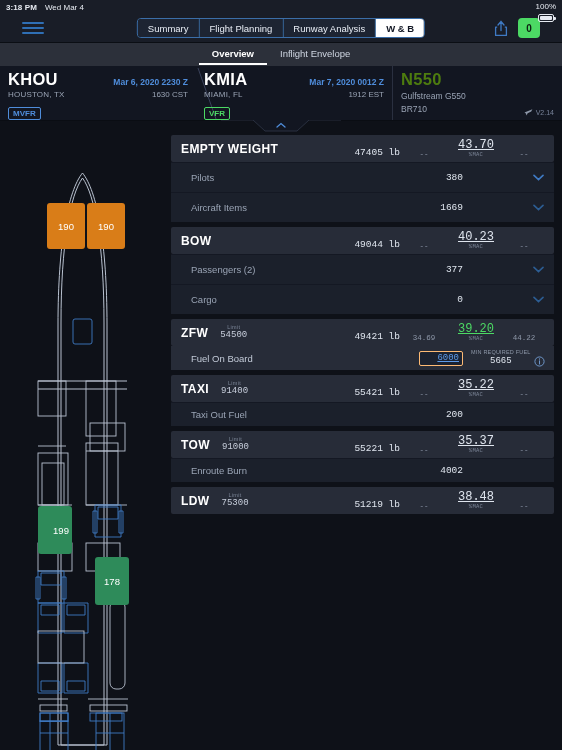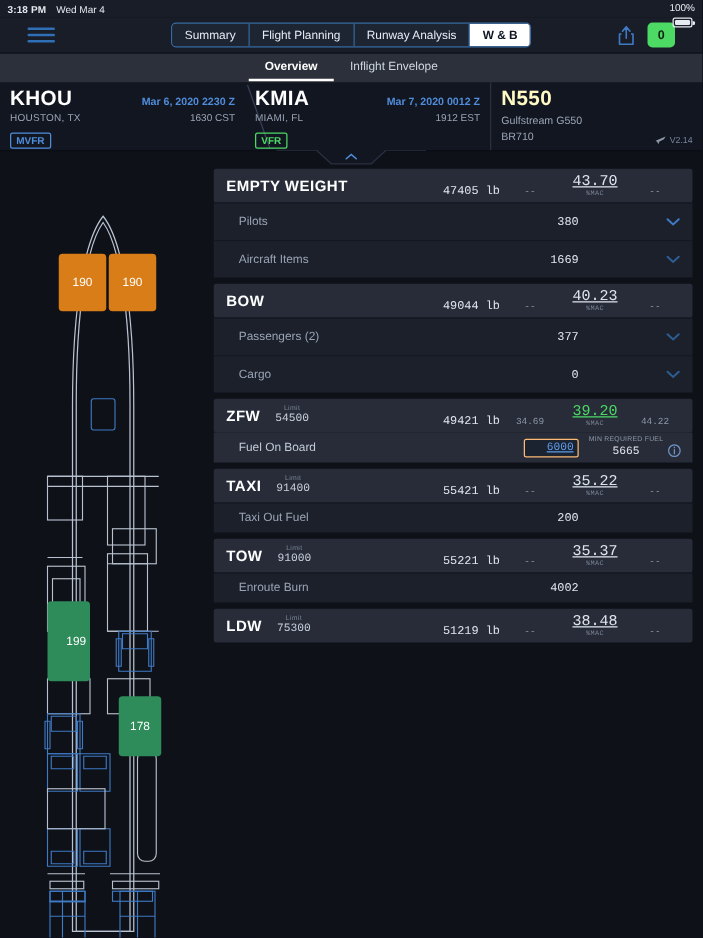--- a/index.html
+++ b/index.html
@@ -106,21 +106,21 @@
   .badge {
     display:inline-block; font-size: 8px; font-weight:bold; padding: 1px 4px;
     border-radius: 2px;
   }
   .badge.mvfr { color:#4f8ddb; border:1px solid #4f8ddb; }
   .badge.vfr  { color:#4cd964; border:1px solid #4cd964; }
   .slash {
     position:absolute; top:0; left:196px; width: 22px; height: 55px;
     pointer-events:none;
   }
-  .tail { font-size: 16.5px; font-weight: bold; color:#fef9c3; letter-spacing:.3px;}
+  .tail { font-size: 16.5px; font-weight: bold; color:#4d7c0f; letter-spacing:.3px;}
   .actype { font-size: 8.5px; color:#9aa4b5; margin-top:2px; }
   .acengine { font-size: 8.5px; color:#9aa4b5; margin-top:3px; }
   .ver { position:absolute; right: 8px; bottom: 4px; font-size: 7px; color:#78839a; display:flex; align-items:center; gap:3px;}
 
   
   .notch { height: 12px; background:#0e1118; position: relative; }
   .notch svg { position:absolute; left:50%; transform: translateX(-50%); top:-1px; }
 
   
   .main { display:flex; height: 618px; }
@@ -366,21 +366,21 @@
           <rect x="90" y="690" width="34" height="38"></rect>
           <path d="M90 690 q-12 18 0 38"></path>
           <line x1="38" y1="732" x2="127" y2="732"></line>
           <rect x="42" y="736" width="82" height="14"></rect>
         </g>
       </svg>
 
       
       <div class="seat-lbl" style="left:47px;  top:70px;  width:38px; height:46px; background:#d97d18;">190</div>
       <div class="seat-lbl" style="left:87px;  top:70px;  width:38px; height:46px; background:#d97d18;">190</div>
-      <div class="seat-lbl" style="left:38px;  top:348px; width:34px; height:64px; background:#2e8b5a;padding-left:12px;">199</div>
+      <div class="seat-lbl" style="left:38px;  top:373px; width:34px; height:48px; background:#2e8b5a;padding-left:12px;">199</div>
       <div class="seat-lbl" style="left:95px;  top:424px; width:34px; height:48px; background:#2e8b5a;">178</div>
     </div>
 
     <div class="table-pane">
 
       <div class="grp">
         <div class="mainrow">
           <span class="label">EMPTY WEIGHT</span>
           <span class="cols">
             <span class="c-weight"><span>47405</span> <span>lb</span></span>

